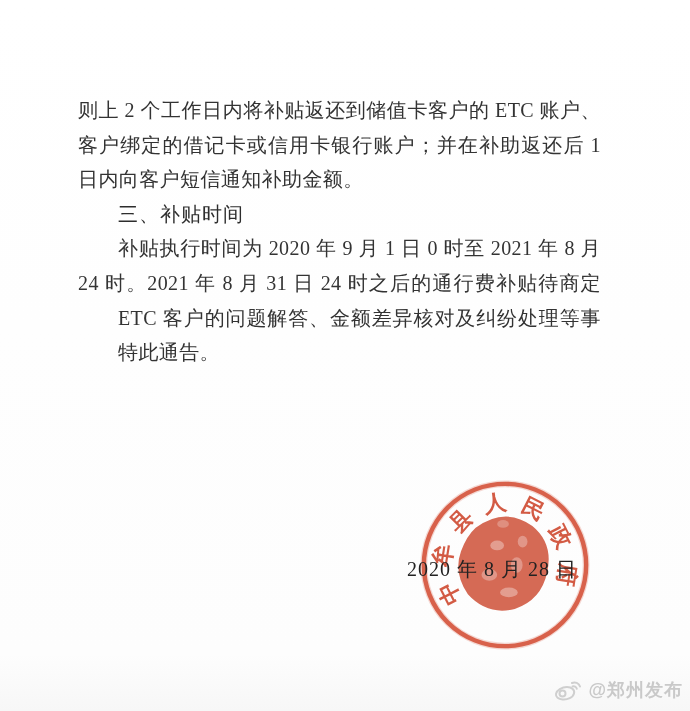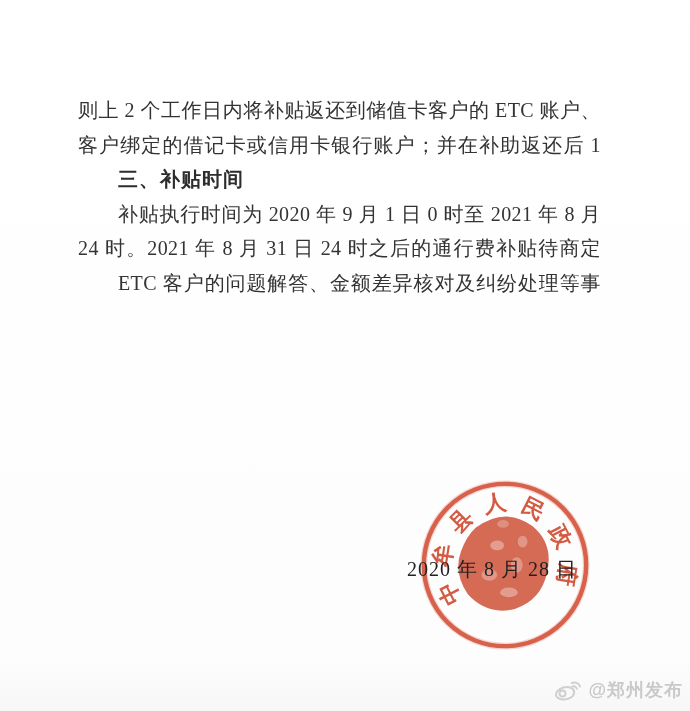--- a/index.html
+++ b/index.html
@@ -11,21 +11,21 @@
   .page{position:absolute;inset:0;background:linear-gradient(180deg,#ffffff 0%,#fdfdfd 92%,#f7f7f7 100%);}
   .doc-body{
     position:absolute;left:78px;top:93px;width:523px;
     color:#333;font-size:20px;line-height:34.6px;
     letter-spacing:0.4px;
   }
   .doc-line{height:34.6px;white-space:nowrap;}
   .doc-line.justify{white-space:normal;text-align:justify;text-align-last:justify;overflow:hidden;}
   .doc-line.indent{padding-left:40px;}
   .doc-line.indent.justify{padding-left:0;text-indent:40px;}
-  .doc-line.heading{font-weight:700;letter-spacing:1px;color:#2d2d2d;}
+  .doc-line.heading{font-weight:400;letter-spacing:1px;color:#2d2d2d;}
   .seal-wrap{position:absolute;left:417px;top:477px;width:176px;height:176px;z-index:1;}
   .seal-wrap svg{display:block;width:100%;height:100%;}
   .seal-arc{font-family:"Liberation Serif","DejaVu Serif",serif;font-weight:600;}
   .doc-date{
     position:absolute;left:407px;top:556px;z-index:3;
     color:#222;font-size:20px;letter-spacing:1px;white-space:nowrap;
   }
   .watermark{
     position:absolute;right:7px;bottom:9px;z-index:2;
     display:flex;align-items:flex-start;gap:5px;
@@ -35,24 +35,26 @@
   .watermark svg{display:block;}
 </style>
 </head>
 <body>
 
 <div class="page">
 
   <div class="doc-body">
     <div class="doc-line justify">则上 2 个工作日内将补贴返还到储值卡客户的 ETC 账户、记账卡</div>
     <div class="doc-line justify">客户绑定的借记卡或信用卡银行账户；并在补助返还后 1 个工作</div>
+    <div class="doc-line">日内向客户短信通知补助金额。</div>
     <div class="doc-line heading indent">三、补贴时间</div>
     <div class="doc-line indent justify">补贴执行时间为 2020 年 9 月 1 日 0 时至 2021 年 8 月 31 日</div>
     <div class="doc-line justify">24 时。2021 年 8 月 31 日 24 时之后的通行费补贴待商定后再行</div>
     <div class="doc-line indent justify">ETC 客户的问题解答、金额差异核对及纠纷处理等事宜由河</div>
+    <div class="doc-line indent">特此通告。</div>
   </div>
 
   <div class="seal-wrap">
     <svg viewBox="-90 -90 180 180" xmlns="http://www.w3.org/2000/svg">
 
       <circle cx="0" cy="0" r="83" fill="none" stroke="#d5543c" stroke-width="7" opacity="0.22"></circle>
 
       <circle cx="0" cy="0" r="83" fill="none" stroke="#d5543c" stroke-width="4.5" opacity="0.9"></circle>
 
       <g opacity="0.82">

